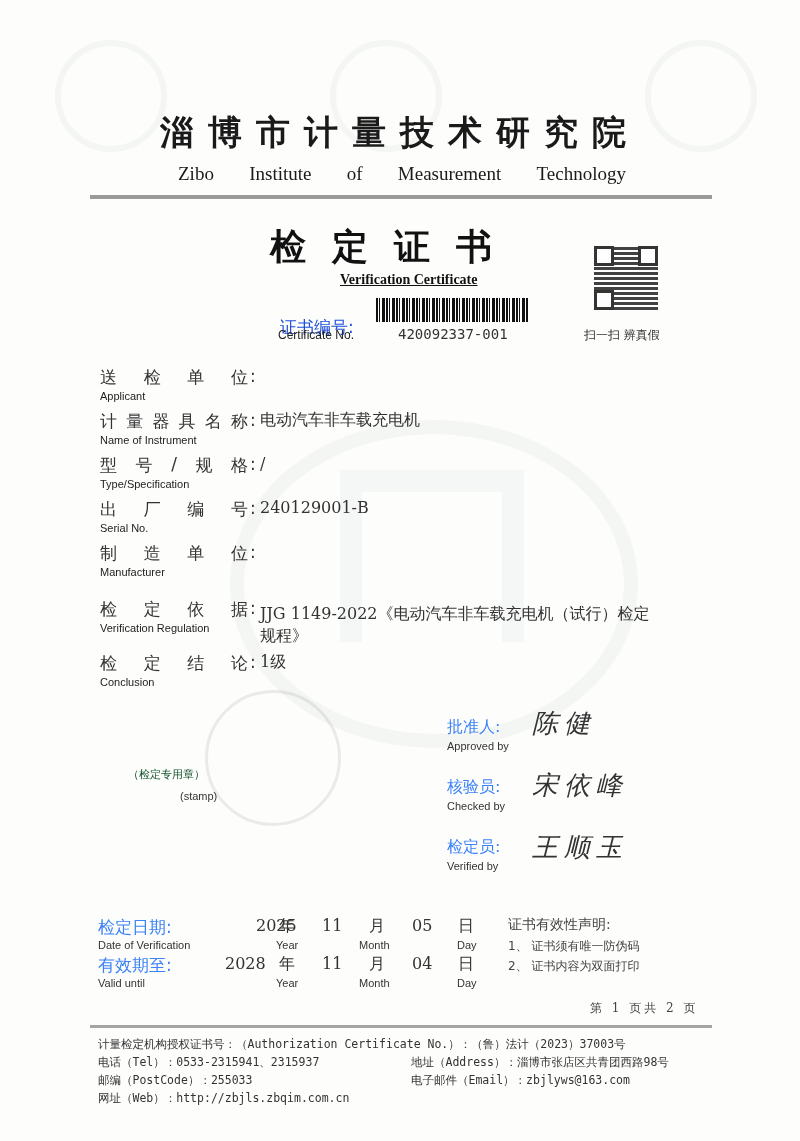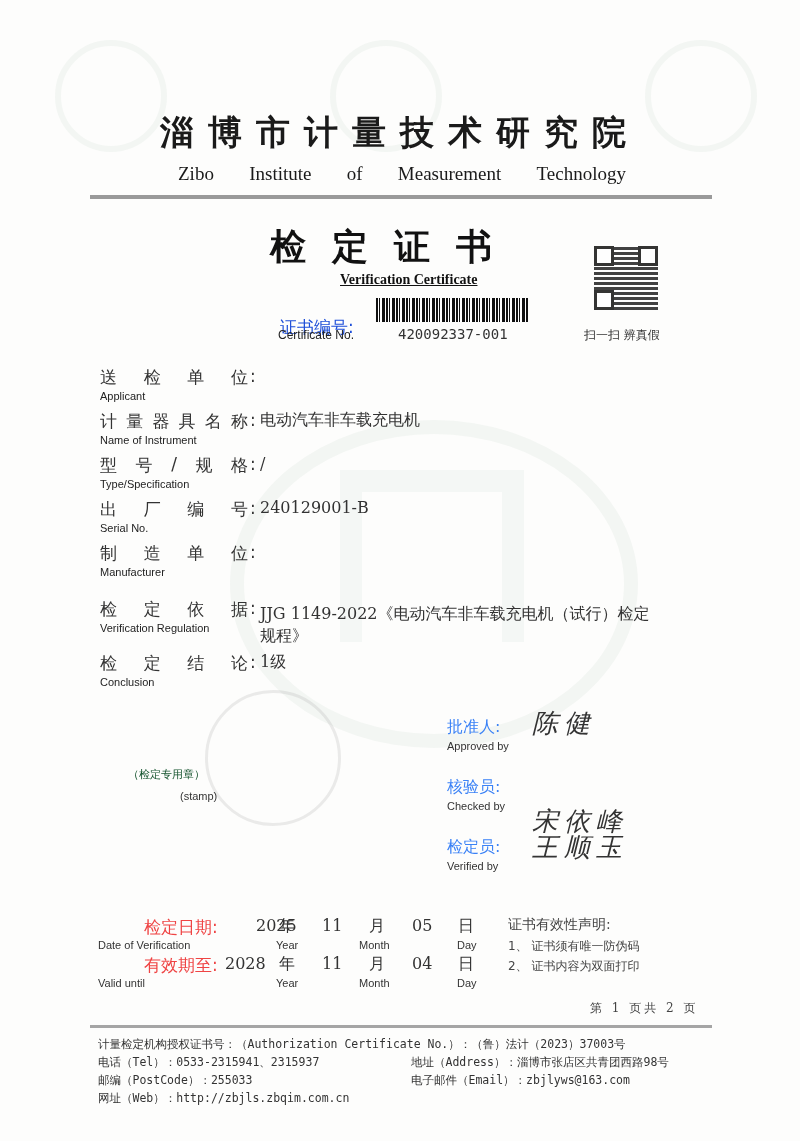--- a/index.html
+++ b/index.html
@@ -29,21 +29,21 @@
   .lbl-en{font-family:"Liberation Sans",sans-serif;font-size:11px;color:#222;margin-top:1px;}
   .colon{position:absolute;left:150px;top:0;font-size:17px;font-family:"DejaVu Sans",sans-serif;color:#333;}
   .val{position:absolute;left:160px;top:0;font-family:"DejaVu Serif",serif;font-size:16px;color:#333;white-space:nowrap;}
   .stamp{left:205px;top:690px;width:130px;height:130px;border-radius:50%;border:3px solid rgba(150,150,150,0.18);}
   .stamp-cn{left:128px;top:767px;font-family:Liberation Serif, serif;font-size:11px;color:#14532d;}
   .stamp-en{left:180px;top:790px;font-family:"Liberation Sans",sans-serif;font-size:11px;color:#333;}
   .sig-lbl{position:absolute;left:447px;font-family:"DejaVu Sans",sans-serif;font-size:16px;color:#3b82f6;}
   .sig-en{position:absolute;left:447px;font-family:"Liberation Sans",sans-serif;font-size:11px;color:#333;}
   .sig{position:absolute;left:532px;font-family:"DejaVu Serif",serif;font-style:italic;font-size:26px;color:#333;letter-spacing:6px;}
   .date-row{position:absolute;left:98px;}
-  .date-cn{font-family:"DejaVu Sans",sans-serif;font-size:17px;color:#ef4444;margin-left:46px;}
+  .date-cn{font-family:"DejaVu Sans",sans-serif;font-size:17px;color:#3b82f6;}
   .date-en{font-family:"Liberation Sans",sans-serif;font-size:11px;color:#333;}
   .dcell{position:absolute;font-family:"DejaVu Serif",serif;font-size:16px;color:#333;}
   .dunit{position:absolute;font-family:"DejaVu Sans",sans-serif;font-size:16px;color:#333;}
   .dunit-en{position:absolute;font-family:"Liberation Sans",sans-serif;font-size:11px;color:#333;}
   .notice{position:absolute;left:508px;font-family:"DejaVu Sans",sans-serif;color:#444;}
   .page-no{left:590px;top:1000px;font-family:"DejaVu Serif",serif;font-size:12px;color:#444;letter-spacing:3px;}
   .rule-bot{left:90px;width:622px;top:1025px;height:3px;background:#a5a5a5;}
   .foot{position:absolute;font-family:"DejaVu Sans Mono","Liberation Mono",monospace;font-size:11.5px;color:#333;white-space:nowrap;}
 </style>
 </head>
@@ -170,21 +170,21 @@
 <div class="abs stamp-en">(stamp)</div>
 
 <div>
   <span class="sig-lbl" style="top:717px;">批准人:</span>
   <span class="sig-en" style="top:740px;">Approved by</span>
   <span class="sig" style="top:706px;">陈健</span>
 </div>
 <div>
   <span class="sig-lbl" style="top:777px;">核验员:</span>
   <span class="sig-en" style="top:800px;">Checked by</span>
-  <span class="sig" style="top:804px;">宋依峰</span>
+  <span class="sig" style="top:768px;">宋依峰</span>
 </div>
 <div>
   <span class="sig-lbl" style="top:837px;">检定员:</span>
   <span class="sig-en" style="top:860px;">Verified by</span>
   <span class="sig" style="top:830px;">王顺玉</span>
 </div>
 
 <div>
   <div class="date-row date-cn" style="top:916px;">检定日期:</div>
   <div class="date-row date-en" style="top:939px;">Date of Verification</div>

